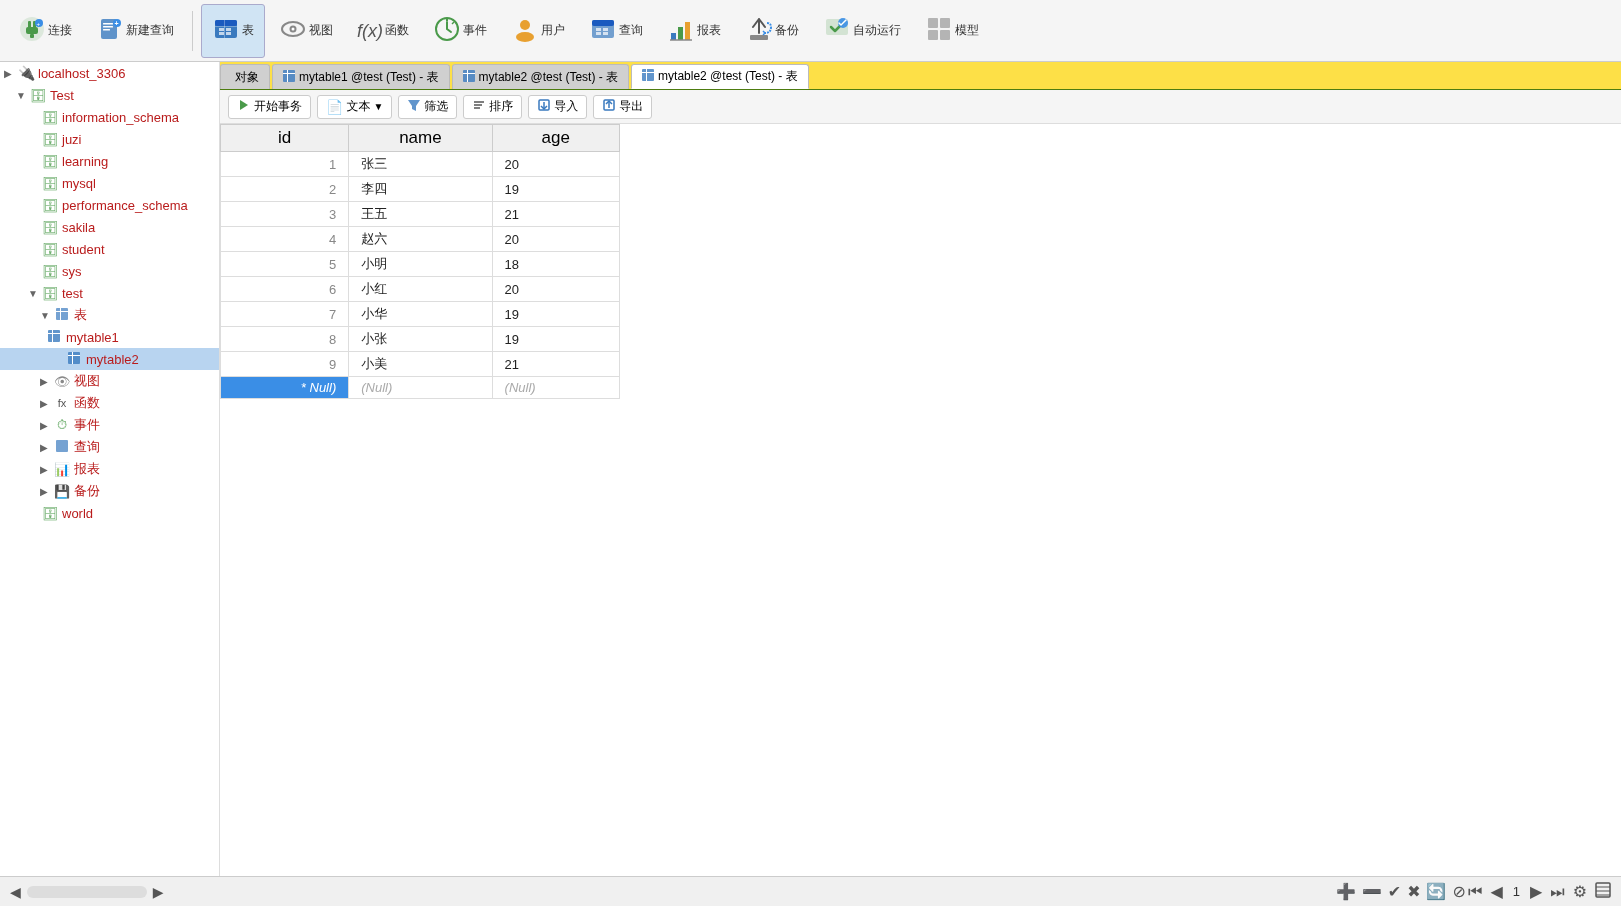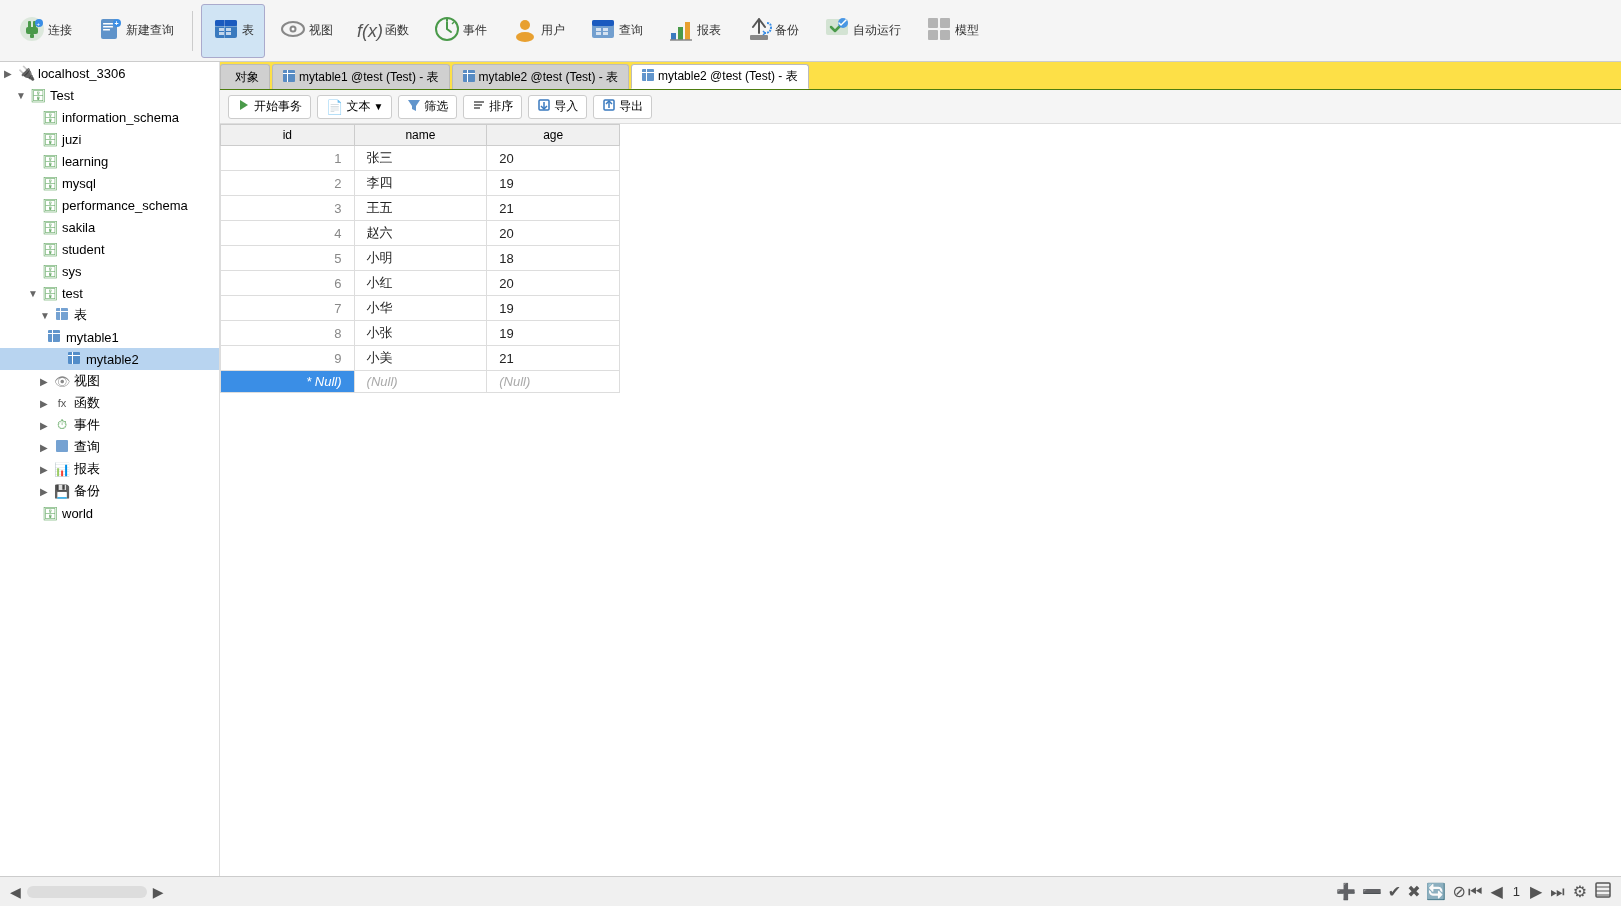--- a/index.html
+++ b/index.html
@@ -50,21 +50,21 @@
     .sidebar-item {
       display: flex;
       align-items: center;
       padding: 3px 4px;
       cursor: pointer;
       white-space: nowrap;
       height: 22px;
     }
     .sidebar-item.selected { background: #b8d4f0; }
     .sidebar-icon { margin-right: 4px; font-size: 13px; width: 16px; text-align: center; }
-    .sidebar-label { font-size: 13px; color: #000000; }
+    .sidebar-label { font-size: 13px; color: #b91c1c; }
     .expand-arrow { font-size: 10px; margin-right: 2px; color: #666; width: 12px; }
 
     
     .content-area {
       flex: 1;
       display: flex;
       flex-direction: column;
       overflow: hidden;
     }
     .tab-bar {
@@ -124,21 +124,21 @@
     table {
       border-collapse: collapse;
       min-width: 400px;
     }
     th {
       background: #f0f0f0;
       border: 1px solid #ccc;
       padding: 3px 12px;
       text-align: center;
       font-weight: normal;
-      font-size: 12px;
+      font-size: 17px;
       min-width: 60px;
     }
     td {
       border: 1px solid #ddd;
       padding: 3px 12px;
       font-size: 13px;
       color: #222;
     }
     td.id-col { text-align: right; color: #888; min-width: 40px; }
     td.age-col { text-align: left; }

